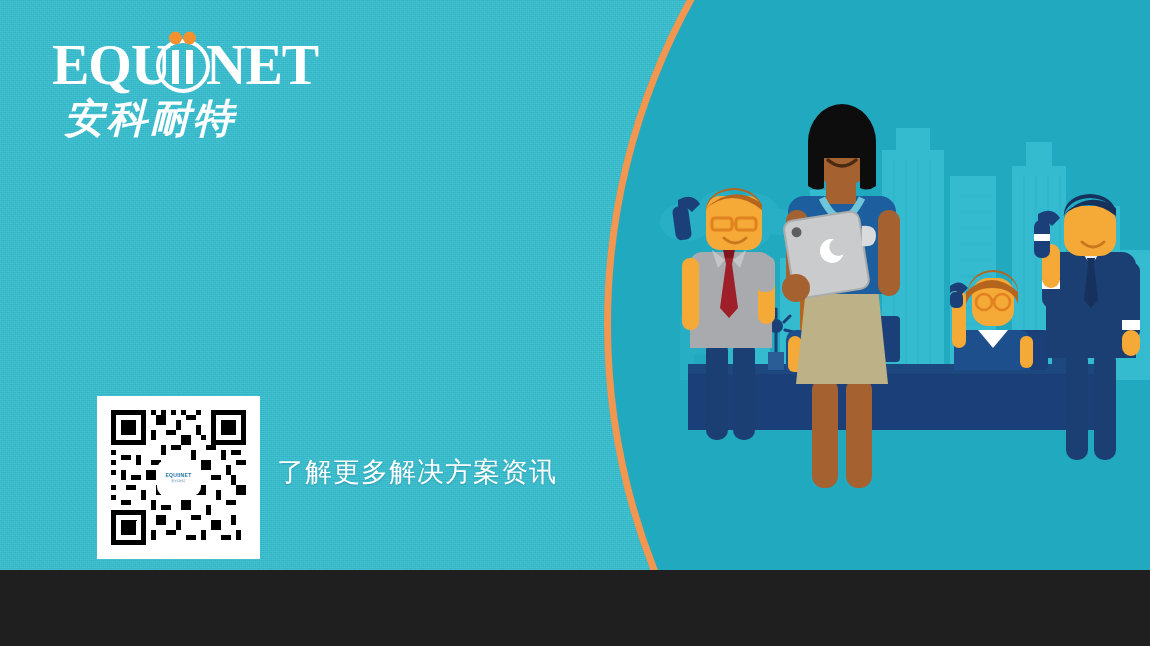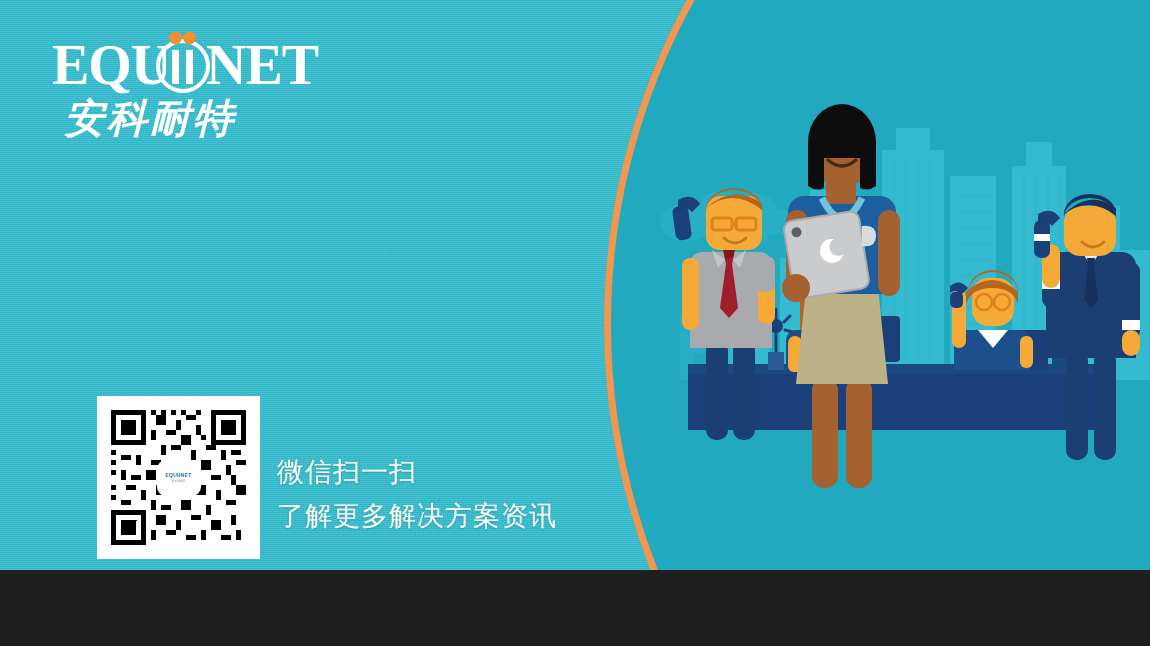--- a/index.html
+++ b/index.html
@@ -464,17 +464,16 @@
         </g>
       </svg>
       <div class="qr-logo">
         <div class="l1">EQUIINET</div>
         <div class="l2">安科耐特</div>
       </div>
     </div>
   </div>
 
   <div class="caption">
-    <div>微信扫一扫</div>
     <div>了解更多解决方案资讯</div>
   </div>
 
 </div>
 
 </body></html>

